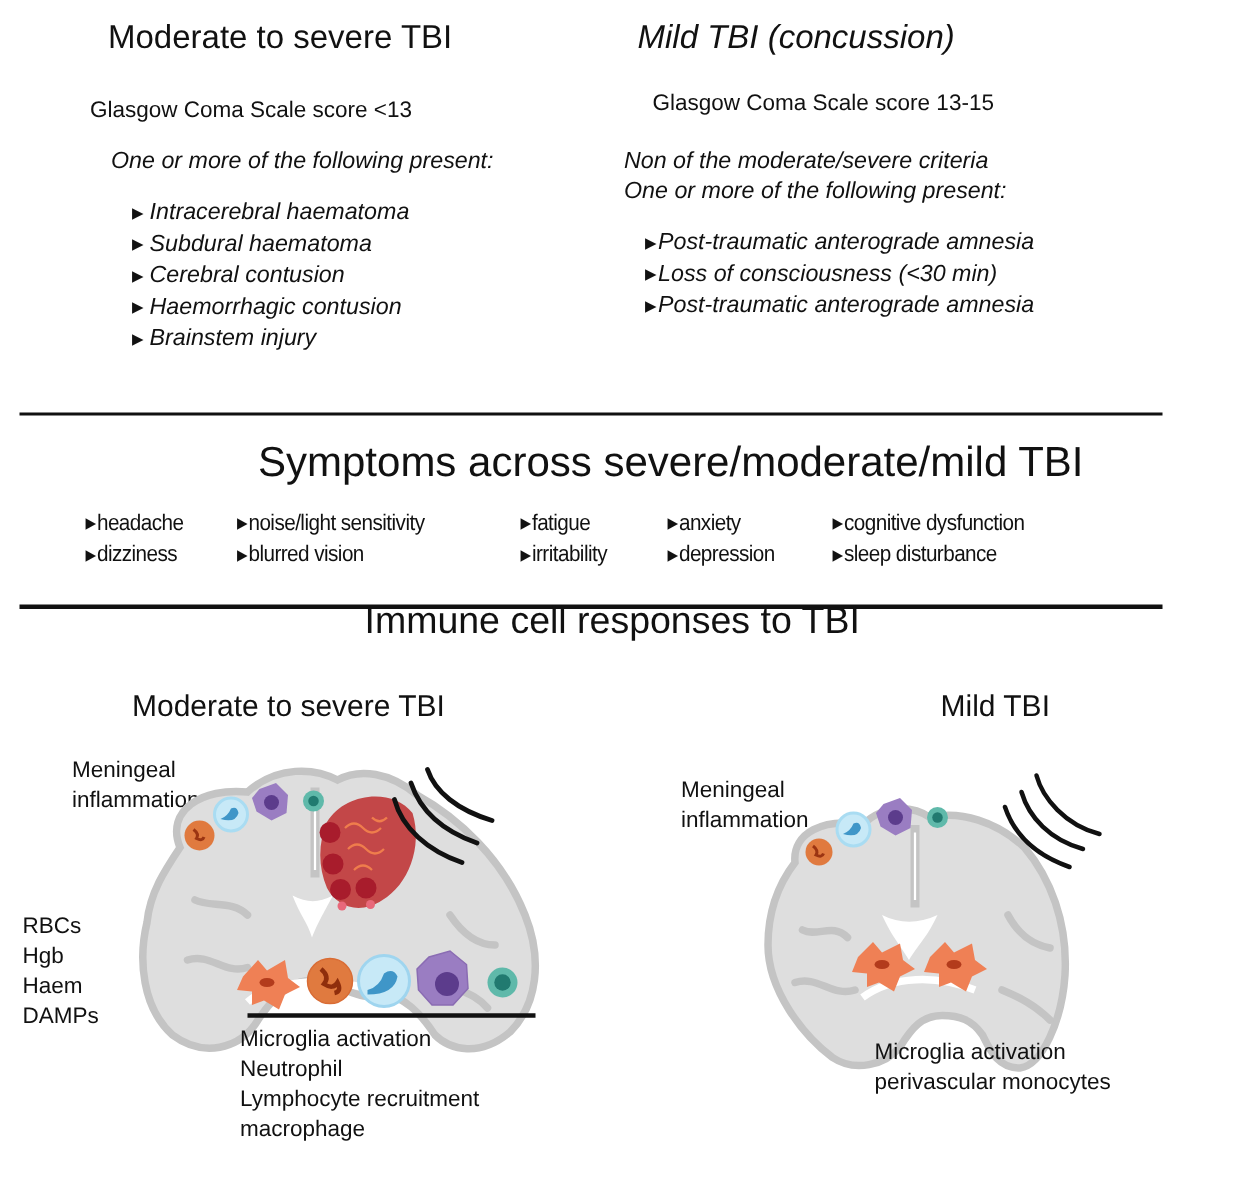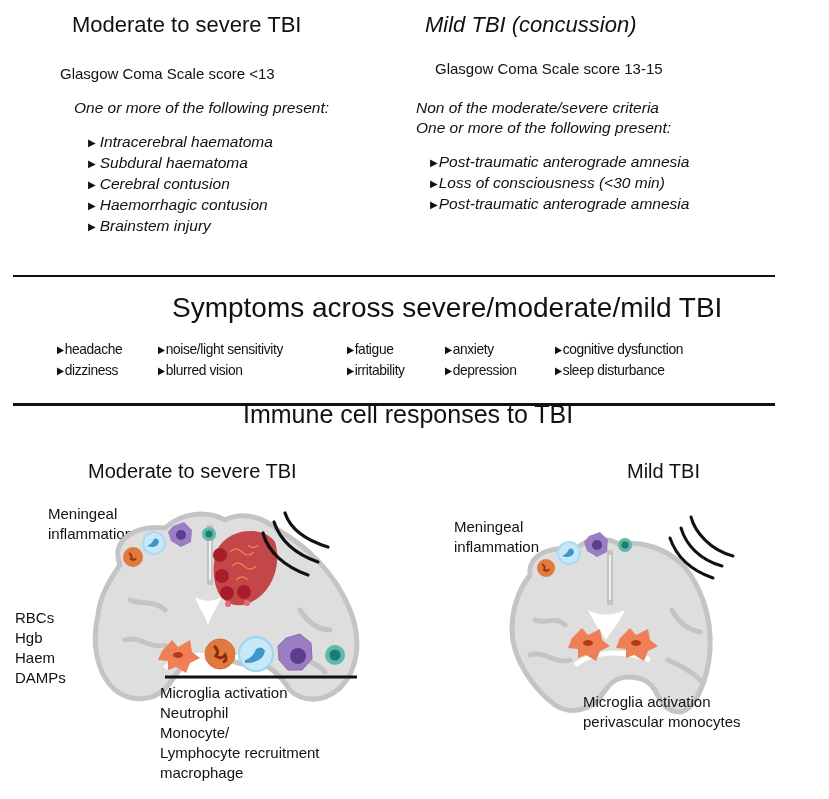--- a/index.html
+++ b/index.html
@@ -153,21 +153,20 @@
   <g>
       <circle cx="335" cy="655" r="10" fill="#5fb9aa"></circle>
       <circle cx="335" cy="655" r="5.5" fill="#217a70"></circle>
     </g>
   <line x1="165" y1="677" x2="357" y2="677" stroke="#111" stroke-width="3"></line>
 </svg>
 
 <div class="abs t15" style="left:160px; top:683px;">
   <div>Microglia activation</div>
   <div>Neutrophil</div>
-  <div>Monocyte/</div>
   <div>Lymphocyte recruitment</div>
   <div>macrophage</div>
 </div>
 
 <div class="abs t15" style="left:454px; top:517px;">
   <div>Meningeal</div>
   <div>inflammation</div>
 </div>
 
 <svg style="left:0; top:0;" width="829" height="799">

